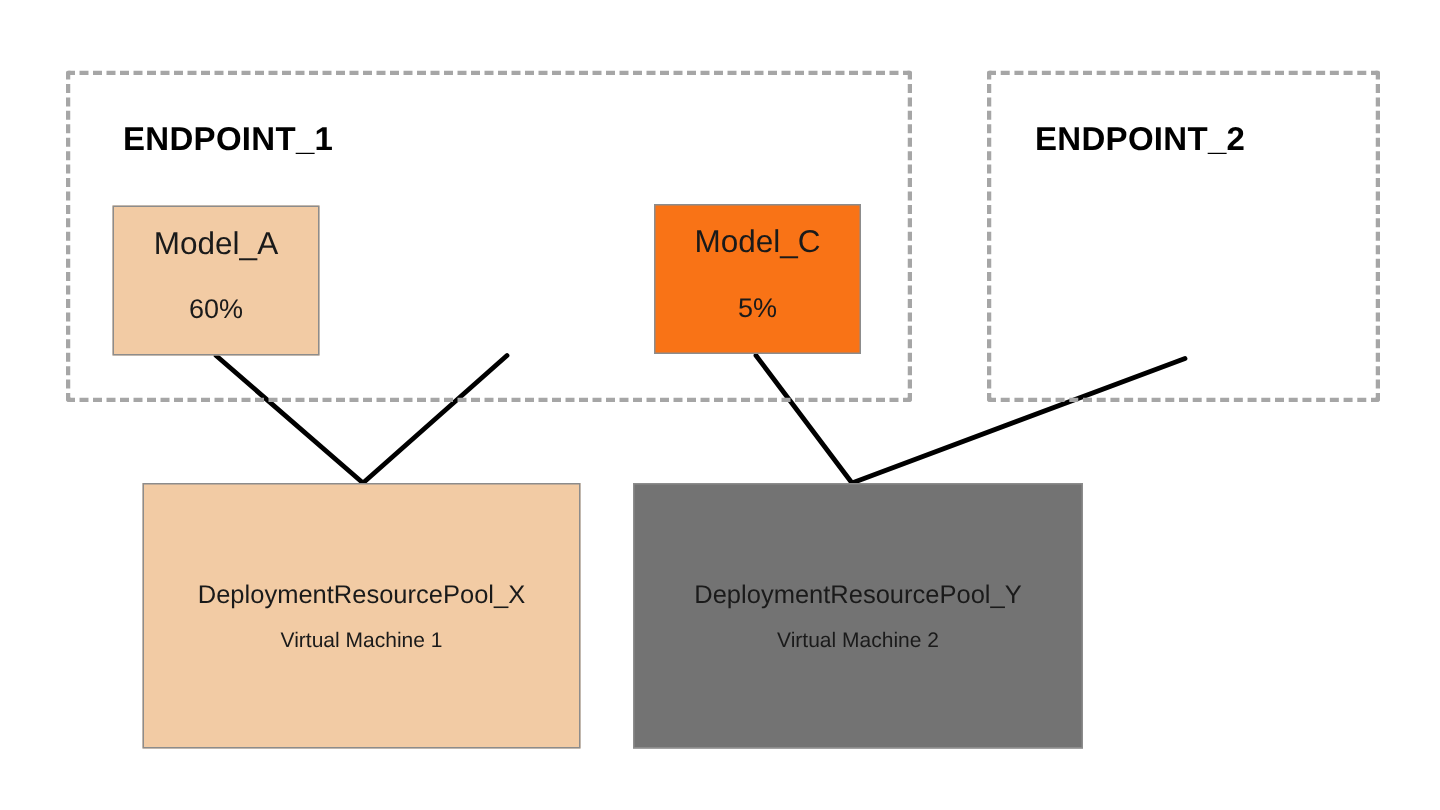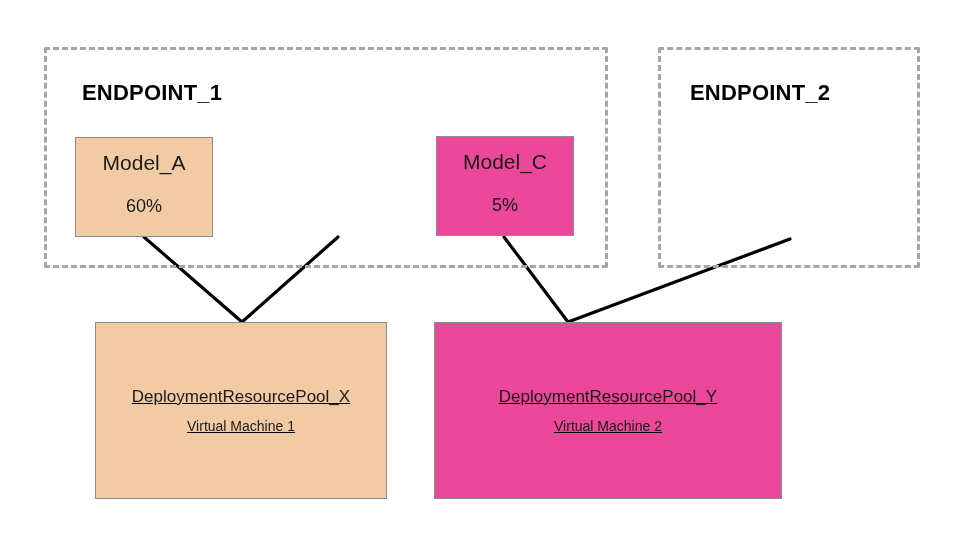--- a/index.html
+++ b/index.html
@@ -61,21 +61,20 @@
     white-space: nowrap;
   }
   .model-pct {
     font-size: 18px;
     color: #1a1a1a;
     margin-top: 21px;
     white-space: nowrap;
   }
   .pool-node {
     justify-content: center;
-    text-decoration: underline;
   }
   .pool-title {
     font-size: 17px;
     color: #1a1a1a;
     white-space: nowrap;
   }
   .pool-sub {
     font-size: 14px;
     color: #1a1a1a;
     margin-top: 11px;
@@ -101,29 +100,29 @@
 
   <div class="group-box" style="left:658px; top:47px; width:262px; height:221px;"></div>
   <div class="group-label" style="left:690px; top:80px;">ENDPOINT_2</div>
 
   <div class="node model-node" style="left:75px; top:137px; width:138px; height:100px; background:#f2cba4;align-items:center;">
     <span class="model-title">Model_A</span>
     <span class="model-pct">60%</span>
   </div>
 
 
-  <div class="node model-node" style="left:436px; top:136px; width:138px; height:100px; background:#ec4899;">
+  <div class="node model-node" style="left:436px; top:136px; width:138px; height:100px; background:#f97316;">
     <span class="model-title">Model_C</span>
     <span class="model-pct">5%</span>
   </div>
 
 
   <div class="node pool-node" style="left:95px; top:322px; width:292px; height:177px; background:#f2cba4;">
     <span class="pool-title">DeploymentResourcePool_X</span>
     <span class="pool-sub">Virtual Machine 1</span>
   </div>
 
-  <div class="node pool-node" style="left:422px; top:322px; width:348px; height:177px; background:#ec4899;margin-left:12px;">
+  <div class="node pool-node" style="left:422px; top:322px; width:300px; height:177px; background:#737373;">
     <span class="pool-title">DeploymentResourcePool_Y</span>
     <span class="pool-sub">Virtual Machine 2</span>
   </div>
 
 </div>
 
 </body></html>

